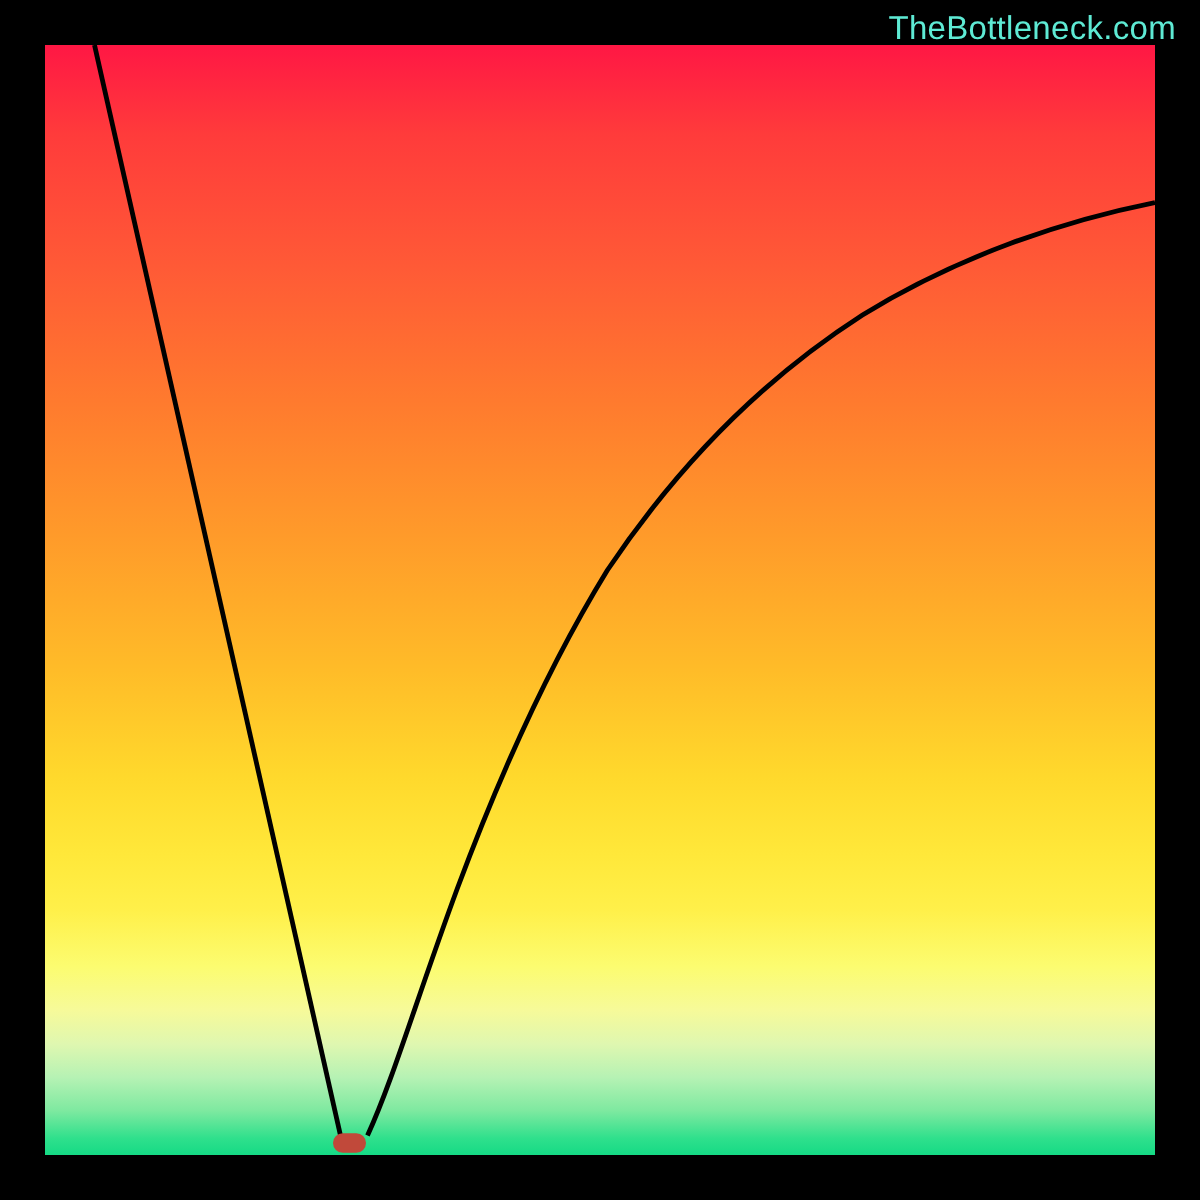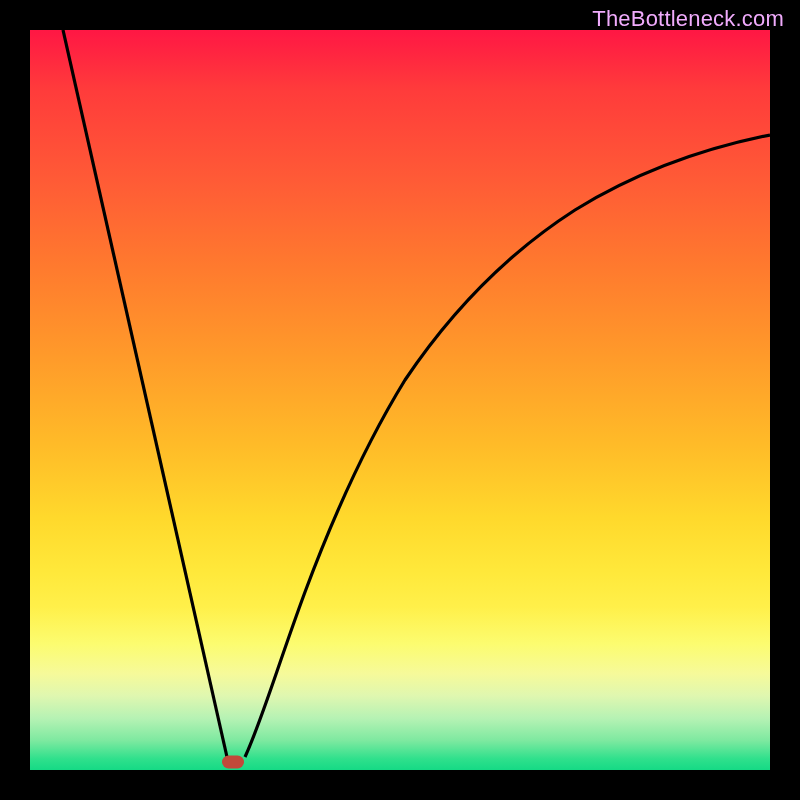--- a/index.html
+++ b/index.html
@@ -33,21 +33,21 @@
       #b6f2b4 93%,
       #7ee9a0 96%,
       #2fe08c 98.5%,
       #15da85 100%
     );
   }
   .watermark {
     position: absolute;
     top: 6px;
     right: 16px;
-    color: #f0abfc;
+    color: #5eead4;
     font-size: 22px;
     letter-spacing: 0.2px;
     font-weight: 500;
     user-select: none;
   }
   .marker {
     position: absolute;
     width: 22px;
     height: 13px;
     border-radius: 8px;

